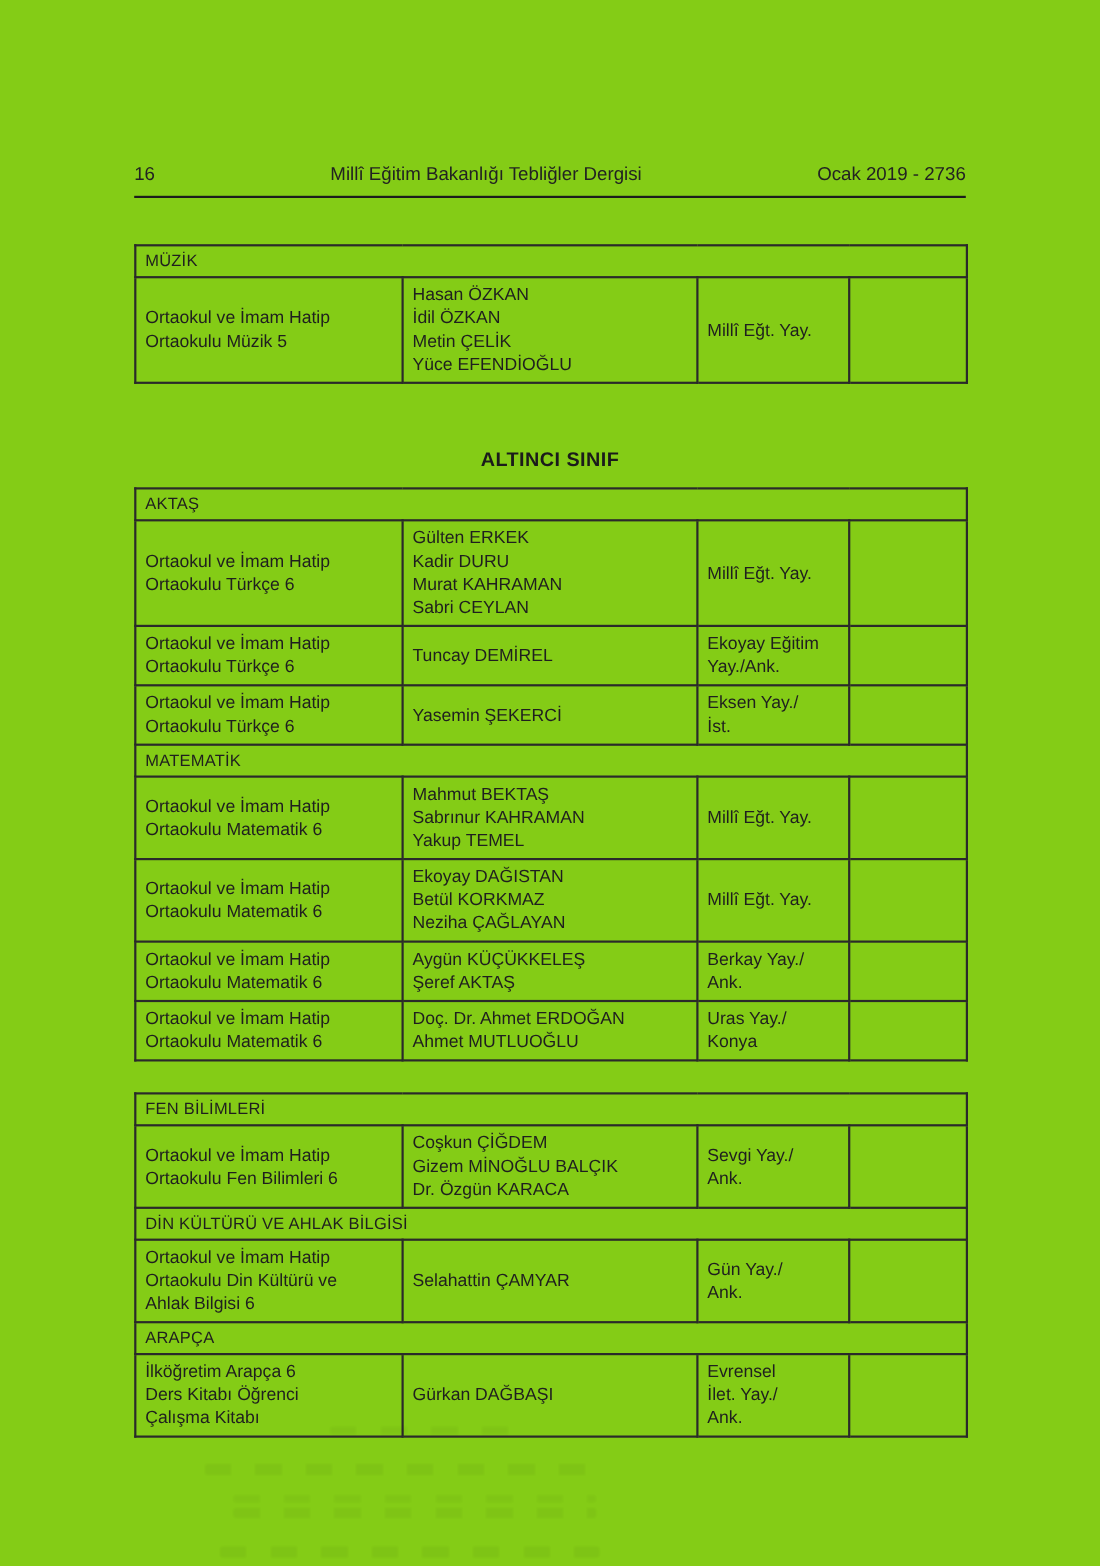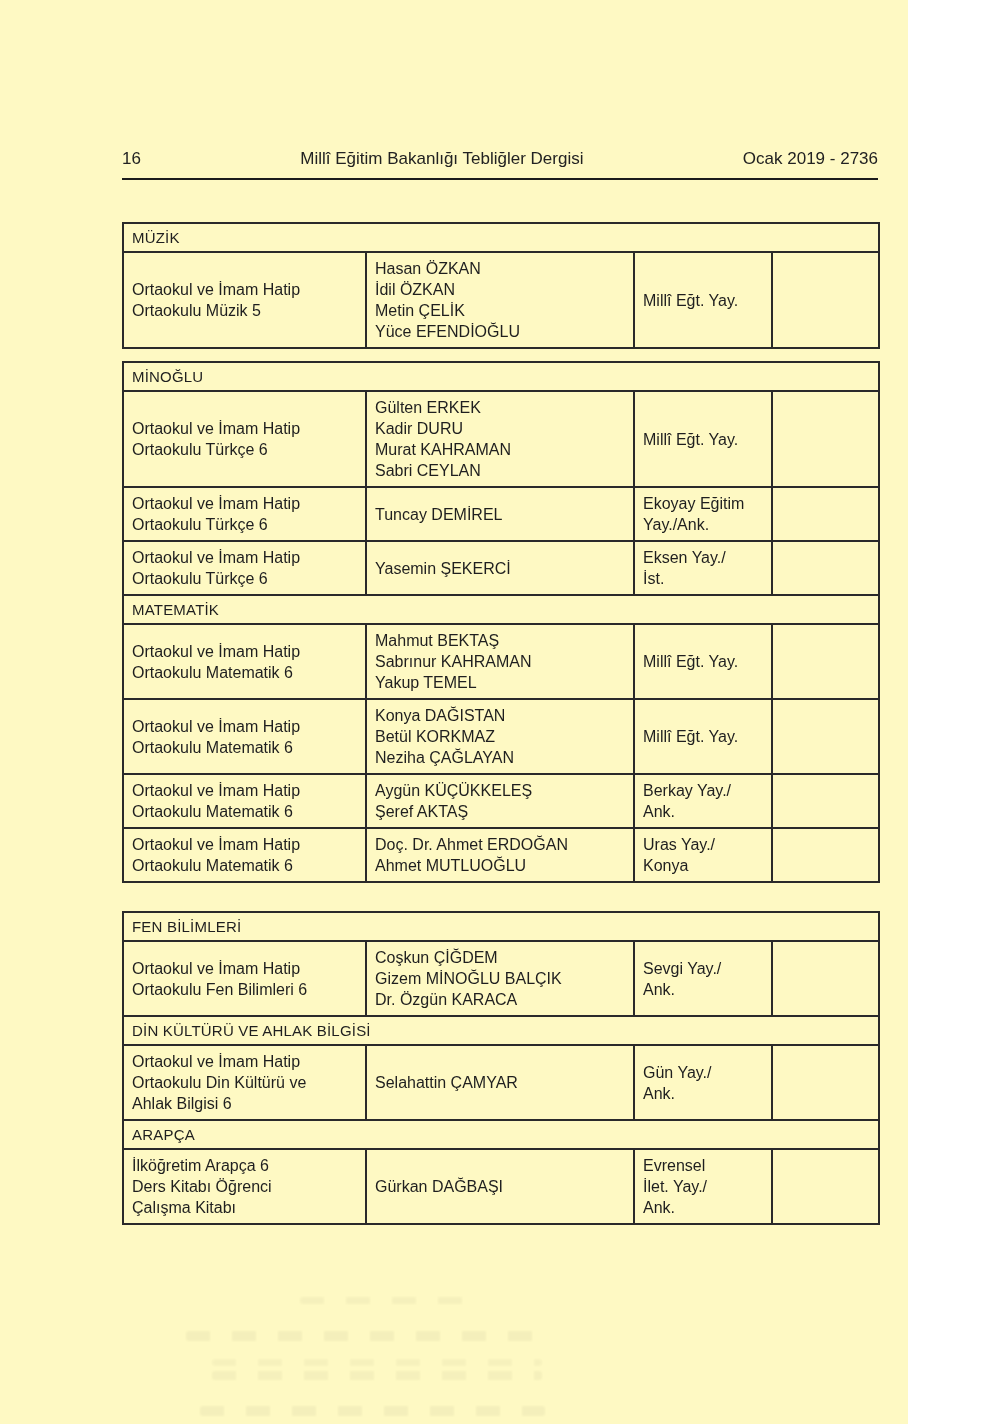--- a/index.html
+++ b/index.html
@@ -1,20 +1,20 @@
 <!DOCTYPE html>
 <html lang="tr"><head>
 <meta charset="utf-8">
 <style>
   html, body { margin: 0; padding: 0; background: #ffffff; }
   .page {
     position: relative;
-    width: 908px;
+    width: 1000px;
     height: 1424px;
-    background: #fef9c3;
+    background: #84cc16;
     overflow: hidden;
     font-family: "Liberation Sans", "DejaVu Sans", sans-serif;
     color: #1f1f1f;
   }
   .content {
     position: absolute;
     left: 122px;
     top: 0;
     width: 756px;
   }
@@ -125,31 +125,32 @@
               <div class="line">Yüce EFENDİOĞLU</div>
             </td>
             <td class="cell-publisher">
               <div class="line">Millî Eğt. Yay.</div>
             </td>
             <td class="cell-note"></td>
           </tr>
         </tbody>
     </table>
 
+    <div class="grade-heading">ALTINCI SINIF</div>
 
     <table class="book-table t2">
       <colgroup>
         <col class="c-title">
           <col class="c-authors">
           <col class="c-publisher">
           <col class="c-note">
       </colgroup>
       <tbody>
           <tr>
-            <td colspan="4" class="section-cell">MİNOĞLU</td>
+            <td colspan="4" class="section-cell">AKTAŞ</td>
           </tr>
           <tr>
             <td class="cell-title">
               <div class="line">Ortaokul ve İmam Hatip</div>
               <div class="line">Ortaokulu Türkçe 6</div>
             </td>
             <td class="cell-authors">
               <div class="line">Gülten ERKEK</div>
               <div class="line">Kadir DURU</div>
               <div class="line">Murat KAHRAMAN</div>
@@ -205,21 +206,21 @@
               <div class="line">Millî Eğt. Yay.</div>
             </td>
             <td class="cell-note"></td>
           </tr>
           <tr>
             <td class="cell-title">
               <div class="line">Ortaokul ve İmam Hatip</div>
               <div class="line">Ortaokulu Matematik 6</div>
             </td>
             <td class="cell-authors">
-              <div class="line">Konya DAĞISTAN</div>
+              <div class="line">Ekoyay DAĞISTAN</div>
               <div class="line">Betül KORKMAZ</div>
               <div class="line">Neziha ÇAĞLAYAN</div>
             </td>
             <td class="cell-publisher">
               <div class="line">Millî Eğt. Yay.</div>
             </td>
             <td class="cell-note"></td>
           </tr>
           <tr>
             <td class="cell-title">

